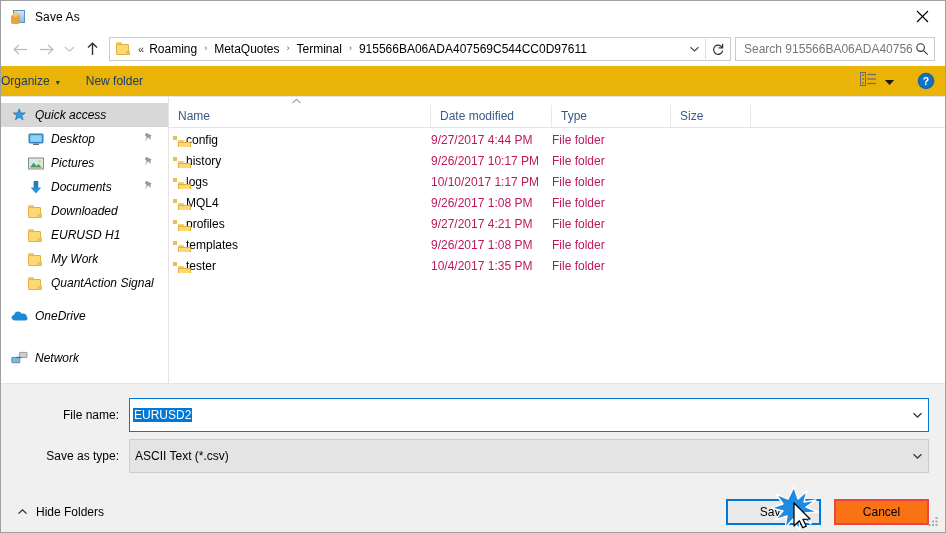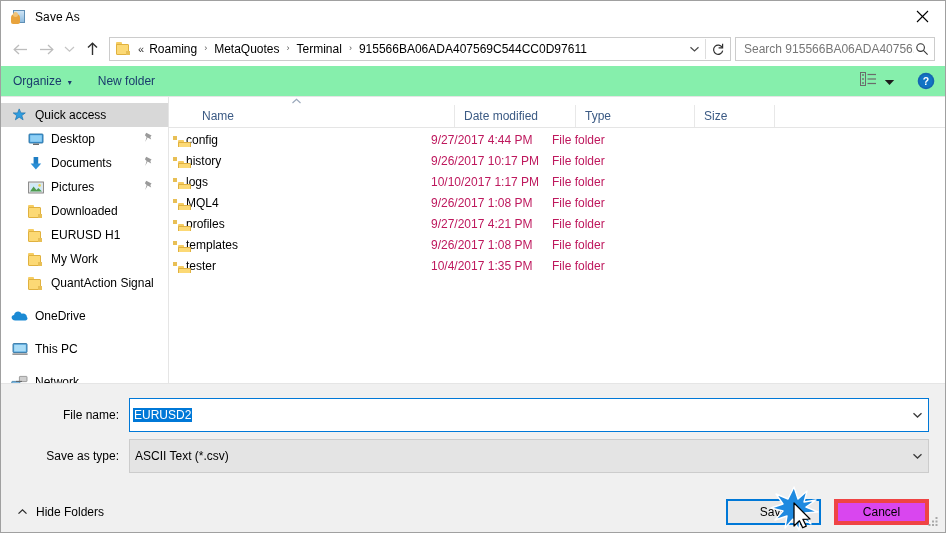--- a/index.html
+++ b/index.html
@@ -138,23 +138,23 @@
   .search-text {
     flex: 1 1 auto; font-size: 12px; color: #767676;
     white-space: nowrap; overflow: hidden;
   }
   .search-ico { width: 16px; flex: 0 0 auto; display: flex; justify-content: center; }
 
   
   .cmdbar {
     height: 31px; min-height: 31px;
     display: flex; align-items: center;
-    padding: 0 10px 0 12px;
+    padding: 0 10px 0 0;
     border-bottom: 1px solid #e5e5e5;
-    background: #86efac;
+    background: #eab308;
   }
   .cmd-item {
     font-size: 12px; color: #1a3b6d;
     display: flex; align-items: center; gap: 6px;
     margin-right: 26px;
   }
   .cmd-caret { font-size: 8px; color: #1a3b6d; transform: translateY(1px); }
   .cmd-spacer { flex: 1 1 auto; }
   .view-btn { display: flex; align-items: center; gap: 7px; margin-right: 22px; }
   .help-btn { width: 18px; height: 18px; }
@@ -183,21 +183,21 @@
   }
   .nav-item.selected { background: #d8d8d8; }
   .nav-item.indent { padding-left: 26px; }
   .nav-item.root { padding-left: 10px; }
   .nav-ico {
     width: 17px; height: 16px; flex: 0 0 auto;
     margin-right: 7px;
     display: flex; align-items: center; justify-content: center;
     position: relative;
   }
-  .nav-label { overflow: hidden; text-overflow: clip; }
+  .nav-label { overflow: hidden; text-overflow: clip; font-style: italic; }
   .pin {
     position: absolute; right: 14px; top: 50%;
     transform: translateY(-50%);
   }
   .nav-gap { height: 9px; }
 
   
   .listpane {
     flex: 1 1 auto; display: flex; flex-direction: column;
     background: #ffffff; min-width: 0;
@@ -211,21 +211,21 @@
     display: flex; align-items: stretch;
     border-bottom: 1px solid #e5e5e5;
     font-size: 12px; color: #3b5a84;
   }
   .col {
     display: flex; align-items: center;
     padding-left: 9px;
     border-right: 1px solid #e8e8e8;
     overflow: hidden; white-space: nowrap;
   }
-  .col.c-name { width: 262px; flex: 0 0 262px; margin-left: 24px; }
+  .col.c-name { width: 262px; flex: 0 0 262px; }
   .col.c-date { width: 121px; flex: 0 0 121px; }
   .col.c-type { width: 119px; flex: 0 0 119px; }
   .col.c-size { width: 80px; flex: 0 0 80px; }
   .col.c-rest { flex: 1 1 auto; border-right: none; }
 
   .rows { flex: 1 1 auto; padding-top: 5px; overflow: hidden; }
   .row {
     height: 21px; display: flex; align-items: flex-start;
     font-size: 12px;
   }
@@ -286,22 +286,22 @@
   }
   .hidefolders {
     display: flex; align-items: center; gap: 8px;
     font-size: 12px; color: #000000;
   }
   .footer-spacer { flex: 1 1 auto; }
   .btn {
     width: 95px; height: 26px;
     font-size: 12px; color: #000000;
     display: flex; align-items: center; justify-content: center;
-    background: #d946ef;
-    border: 4px solid #ef4444;
+    background: #f97316;
+    border: 2px solid #ef4444;
   }
   .btn.primary {
     background: #e9e9e9;
     border: 2px solid #0078d7;
     margin-right: 13px;
   }
   .resize-grip {
     position: absolute; right: 5px; bottom: 5px;
     width: 13px; height: 13px;
   }
@@ -468,52 +468,52 @@
         <span class="nav-label">Desktop</span>
         <span class="pin">
           <svg width="10" height="11" viewBox="0 0 10 11">
             <path d="M2.2 0.8 L7.6 3.4 L6.3 5 L7.2 7.4 L3.6 5.6 L1.2 9.9 L2.6 5.1 L0.9 3.2 Z" fill="#9a9a9a"></path>
           </svg>
         </span>
       </div>
 
       <div class="nav-item indent">
         <span class="nav-ico">
-          <svg width="14" height="15" viewBox="0 0 14 15">
-            <rect x="4.6" y="1" width="4.6" height="7" fill="#1f7ec4"></rect>
-            <path d="M1.6 7.4 L12.2 7.4 L6.9 13.6 Z" fill="#2b8fd6"></path>
-          </svg>
-        </span>
-        <span class="nav-label">Documents</span>
-        <span class="pin">
-          <svg width="10" height="11" viewBox="0 0 10 11">
-            <path d="M2.2 0.8 L7.6 3.4 L6.3 5 L7.2 7.4 L3.6 5.6 L1.2 9.9 L2.6 5.1 L0.9 3.2 Z" fill="#9a9a9a"></path>
-          </svg>
-        </span>
-      </div>
-
-      <div class="nav-item indent">
-        <span class="nav-ico">
           <svg width="16" height="13" viewBox="0 0 16 13">
             <rect x="0.6" y="1" width="14.8" height="11" fill="#e9e9e9" stroke="#7b7b7b" stroke-width="0.9"></rect>
             <rect x="2" y="2.4" width="12" height="8.2" fill="#cfe9f7"></rect>
             <path d="M2 10.6 L5.6 5.6 L8.4 9 L10.4 7 L14 10.6 Z" fill="#4f9b4f"></path>
             <circle cx="11.6" cy="4.4" r="1.3" fill="#f2d04a"></circle>
           </svg>
         </span>
         <span class="nav-label">Pictures</span>
         <span class="pin">
           <svg width="10" height="11" viewBox="0 0 10 11">
             <path d="M2.2 0.8 L7.6 3.4 L6.3 5 L7.2 7.4 L3.6 5.6 L1.2 9.9 L2.6 5.1 L0.9 3.2 Z" fill="#9a9a9a"></path>
           </svg>
         </span>
       </div>
 
       <div class="nav-item indent">
         <span class="nav-ico">
+          <svg width="14" height="15" viewBox="0 0 14 15">
+            <rect x="4.6" y="1" width="4.6" height="7" fill="#1f7ec4"></rect>
+            <path d="M1.6 7.4 L12.2 7.4 L6.9 13.6 Z" fill="#2b8fd6"></path>
+          </svg>
+        </span>
+        <span class="nav-label">Documents</span>
+        <span class="pin">
+          <svg width="10" height="11" viewBox="0 0 10 11">
+            <path d="M2.2 0.8 L7.6 3.4 L6.3 5 L7.2 7.4 L3.6 5.6 L1.2 9.9 L2.6 5.1 L0.9 3.2 Z" fill="#9a9a9a"></path>
+          </svg>
+        </span>
+      </div>
+
+      <div class="nav-item indent">
+        <span class="nav-ico">
           <span class="folder-ico">
               <span class="tab"></span>
               <span class="body"></span>
               <span class="fold"></span>
             </span>
         </span>
         <span class="nav-label">Downloaded</span>
       </div>
 
       <div class="nav-item indent">
@@ -555,30 +555,20 @@
         <span class="nav-ico">
           <svg width="17" height="12" viewBox="0 0 17 12">
             <path d="M4.3 10.4 C1.9 10.4 0.6 9 0.6 7.5 C0.6 6.1 1.7 5 3.1 4.9 C3.3 2.9 5 1.4 7.1 1.4 C8.8 1.4 10.2 2.4 10.8 3.9 C11.2 3.7 11.7 3.6 12.2 3.6 C14.2 3.6 15.8 5.1 15.9 7 C16.3 7.4 16.5 7.9 16.5 8.5 C16.5 9.6 15.6 10.4 14.5 10.4 Z" fill="#1b8ad4"></path>
           </svg>
         </span>
         <span class="nav-label">OneDrive</span>
       </div>
 
       <div class="nav-gap"></div>
 
-      <div class="nav-item root">
-        <span class="nav-ico">
-          <svg width="16" height="14" viewBox="0 0 16 14">
-            <rect x="1" y="1.6" width="14" height="9" rx="0.8" fill="#5aa9de" stroke="#2d6f9e" stroke-width="0.9"></rect>
-            <rect x="2.2" y="2.8" width="11.6" height="6.6" fill="#a9dcf7"></rect>
-            <rect x="0.4" y="11.4" width="15.2" height="1.5" fill="#8c8c8c"></rect>
-          </svg>
-        </span>
-        <span class="nav-label">This PC</span>
-      </div>
 
       <div class="nav-gap"></div>
 
       <div class="nav-item root">
         <span class="nav-ico">
           <svg width="17" height="14" viewBox="0 0 17 14">
             <rect x="0.8" y="6.4" width="8" height="5.4" rx="0.6" fill="#7fb8e0" stroke="#3a7ba6" stroke-width="0.8"></rect>
             <rect x="8.4" y="1.4" width="7.6" height="5.2" rx="0.6" fill="#cfcfcf" stroke="#8a8a8a" stroke-width="0.8"></rect>
             <line x1="5" y1="6.4" x2="11" y2="6.4" stroke="#5a5a5a" stroke-width="0.9"></line>
           </svg>

